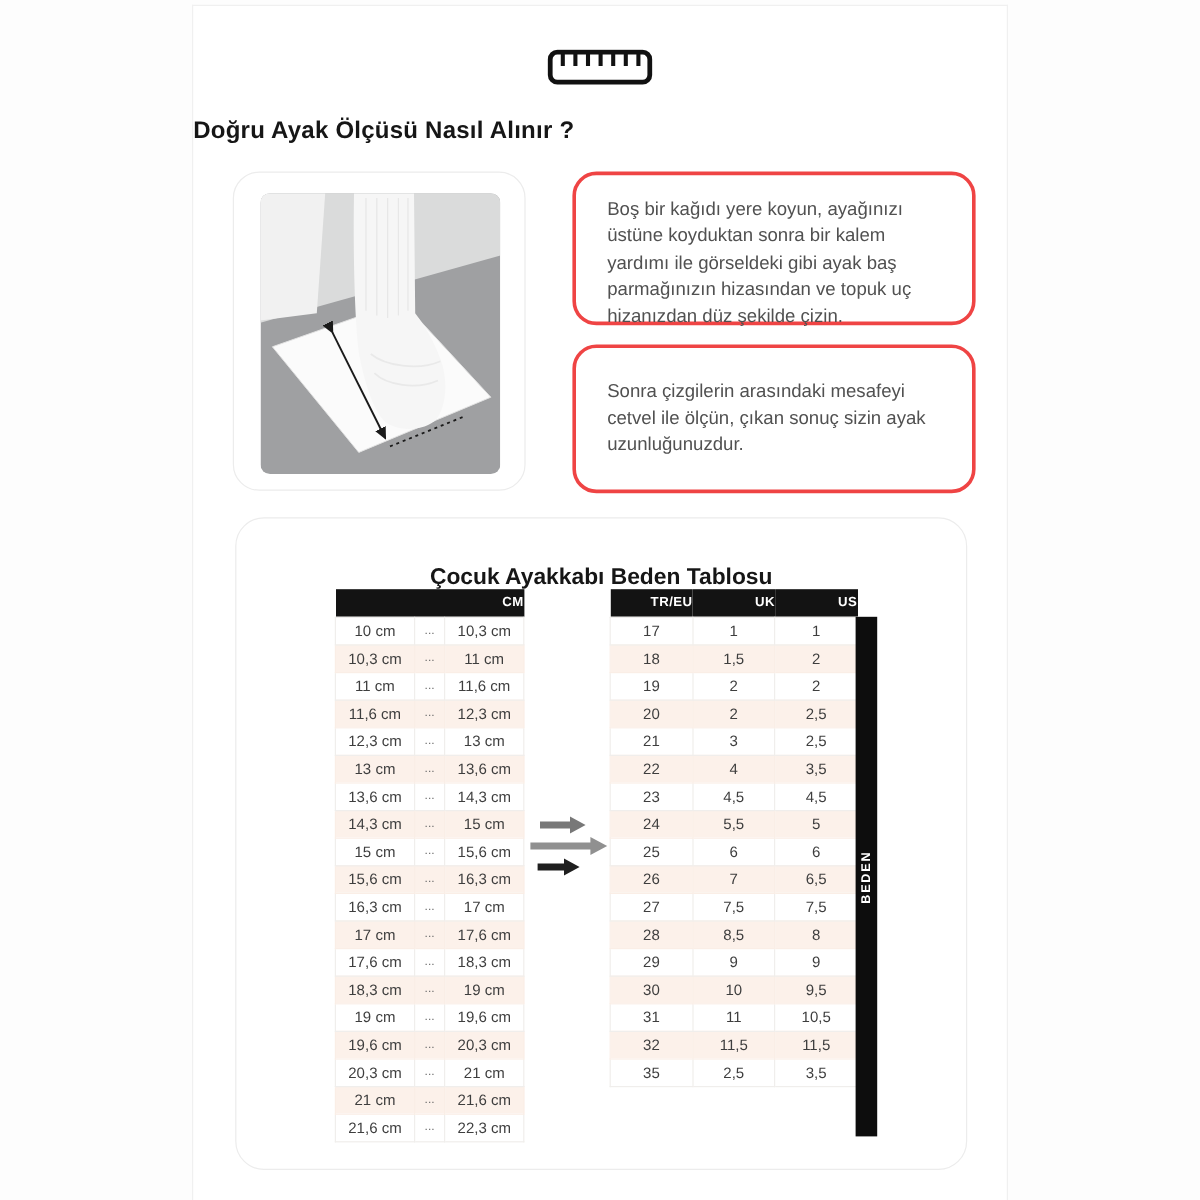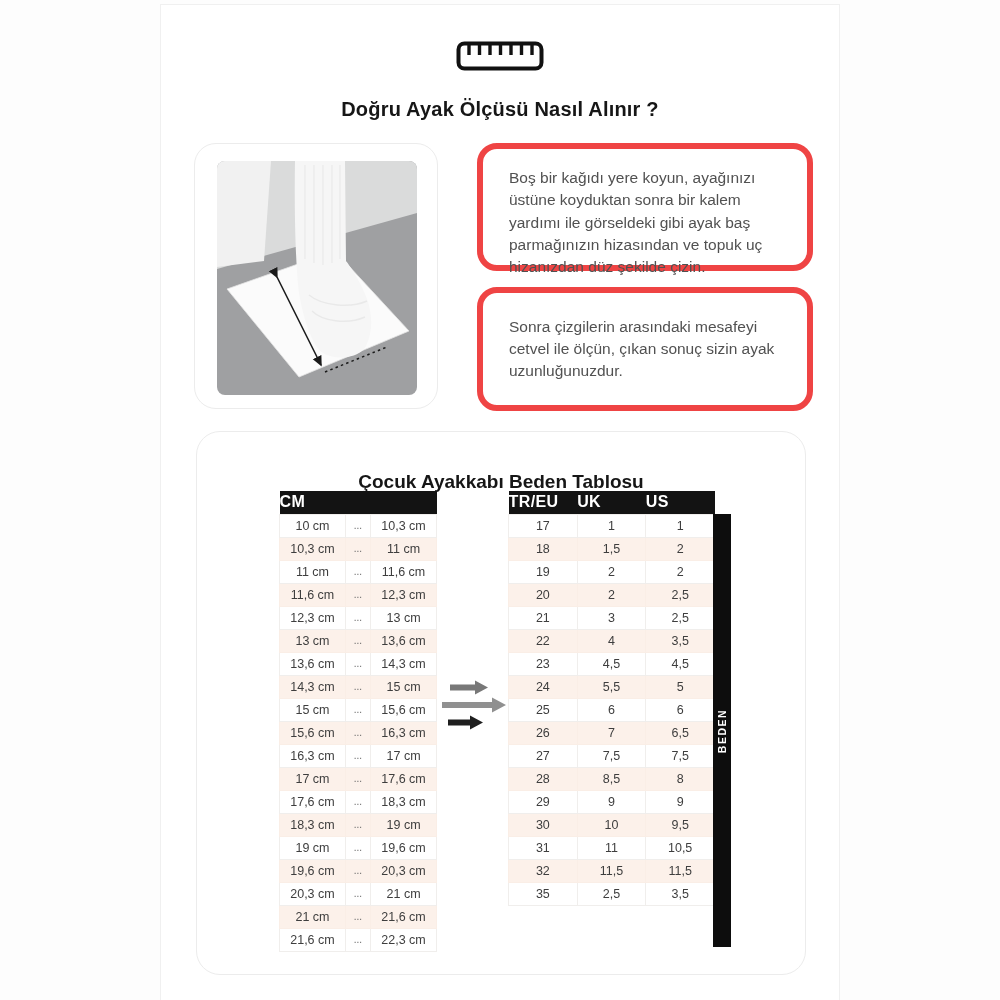--- a/index.html
+++ b/index.html
@@ -4,40 +4,40 @@
 <style>
   * { box-sizing: border-box; margin: 0; padding: 0; }
   html,body { background:#fcfcfc; font-family:"Liberation Sans", sans-serif; }
   .canvas { position:relative; width:1000px; height:1000px; background:#fdfdfd; overflow:hidden; }
   .content-card {
     position:absolute; left:160px; top:4px; width:680px; height:996px;
     background:#ffffff; border:1px solid #f0f0f0; border-bottom:none;
   }
   
   .ruler-wrap { position:absolute; left:0; right:0; top:36px; text-align:center; }
-  .page-title { position:absolute; left:0; right:0; top:93px; text-align:center;
+  .page-title { position:absolute; left:0; right:0; top:93px; text-align:left;
     font-size:20px; font-weight:700; color:#161616; letter-spacing:0.2px; }
   
   .photo-card { position:absolute; left:33px; top:138px; width:244px; height:266px;
     border:1px solid #ececec; border-radius:22px; background:#fff; }
   .photo-frame { position:absolute; left:22px; top:17px; width:200px; height:234px;
     border-radius:8px; overflow:hidden; }
   .text-card { position:absolute; left:316px; width:336px;
-    border:6px solid #ef4444; border-radius:20px; background:#fff;
+    border:3px solid #ef4444; border-radius:20px; background:#fff;
     padding:18px 26px; color:#515151; font-size:15.5px; line-height:1.44; }
   .text-card.step1 { top:138px; height:128px; }
   .text-card.step2 { top:282px; height:124px; display:flex; align-items:center; }
   
   .chart-card { position:absolute; left:35px; top:426px; width:610px; height:544px;
     border:1px solid #ececec; border-radius:24px; background:#fff; }
   .chart-title { position:absolute; left:0; right:0; top:24px; text-align:center;
     font-size:19px; font-weight:700; color:#161616;margin-top:15px; }
   table.sizes { border-collapse:collapse; position:absolute; table-layout:fixed; }
-  table.sizes th { background:var(--header-bg,#131313); color:#ffffff; font-size:16px;
-    font-weight:700; height:23px; text-align:left; letter-spacing:0.4px; }
+  table.sizes th { background:var(--header-bg,#131313); color:#ffffff; font-size:11px;
+    font-weight:700; height:23px; text-align:right; letter-spacing:0.4px; }
   table.sizes td { border:1px solid #f0eeec; height:23px; font-size:12.5px;
     color:#3e3e3e; text-align:center; background:#ffffff; }
   table.sizes tr.alt td { background:var(--row-alt,#fcf1ea); border-color:#faeee6; }
   table.cm { left:82px; top:59px; width:158px; }
   table.cm td.dots { font-size:10px; color:#6b6b6b; }
   table.cm col.c-side { width:42%; } table.cm col.c-mid { width:16%; }
   table.tr-eu { left:311px; top:59px; width:207px; }
   
   .beden-bar { position:absolute; left:516px; top:82px; width:18px; height:433px;
     background:#0d0d0d; display:flex; align-items:center; justify-content:center; }

